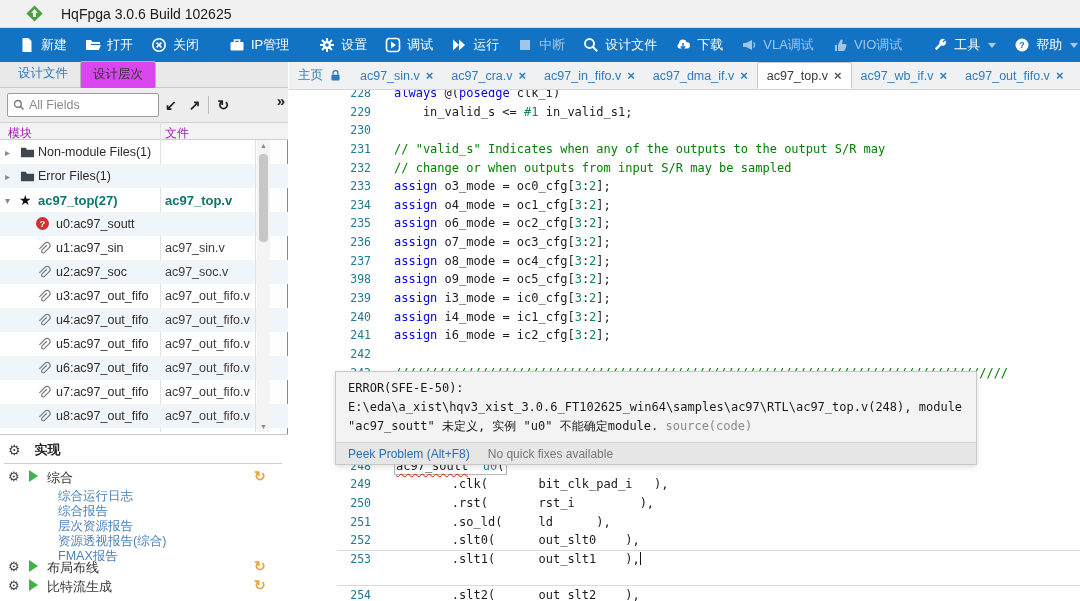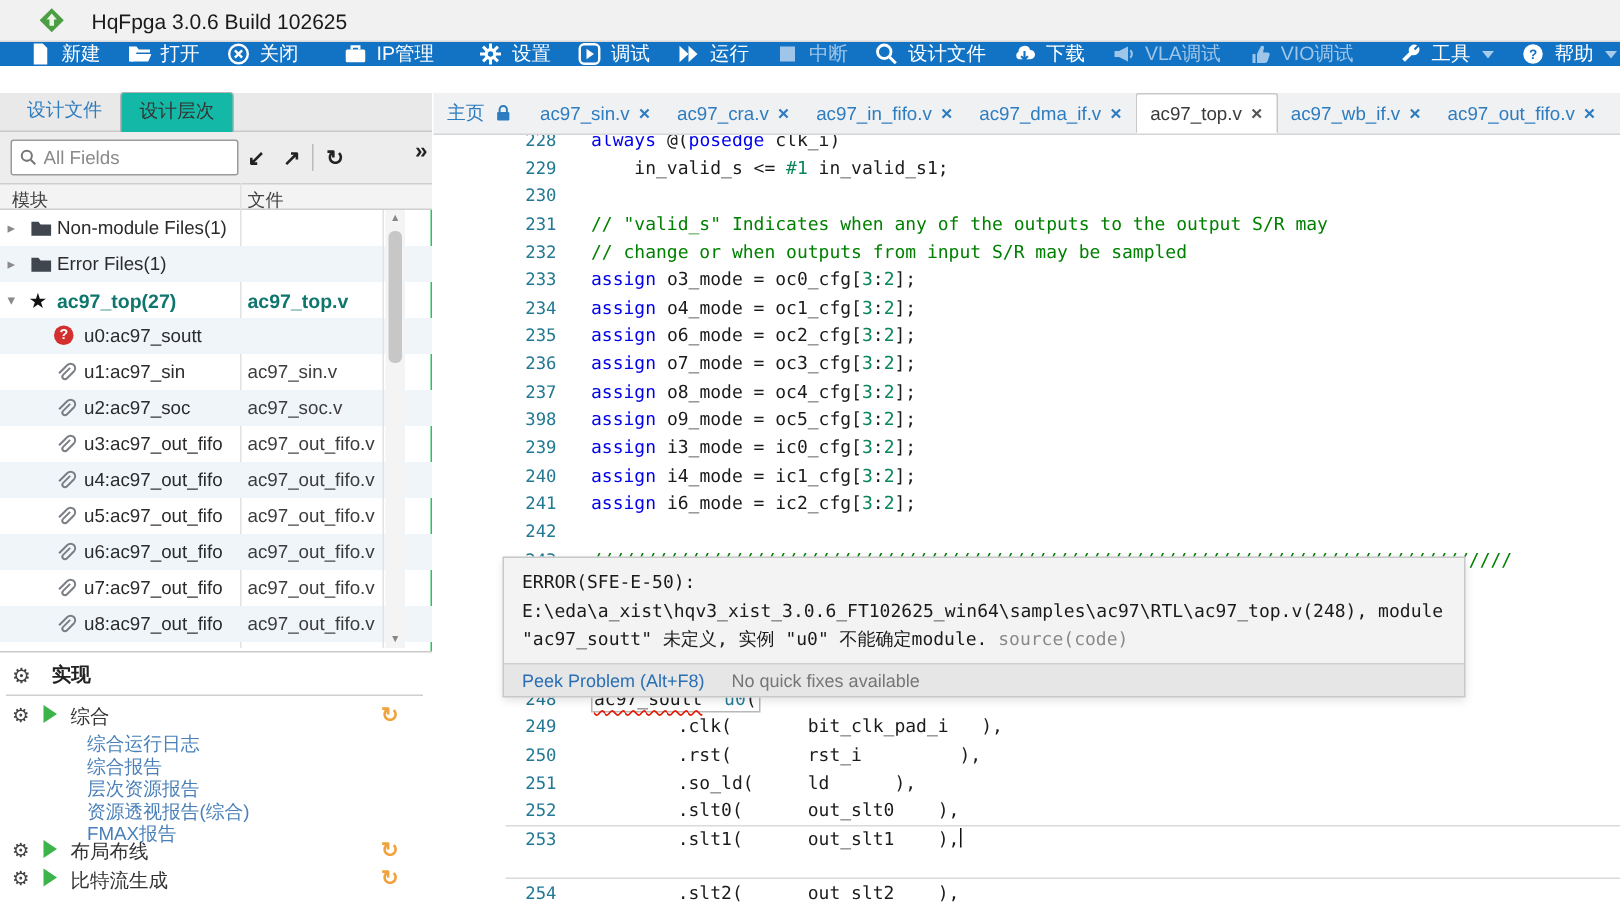--- a/index.html
+++ b/index.html
@@ -7,53 +7,53 @@
     font-family:"Liberation Sans", sans-serif; }
   .app { position:relative; width:1080px; height:601px; background:#fff; }
 
   
   .titlebar { position:absolute; left:0; top:0; width:1080px; height:28px;
     background:#f1f1f1; border-bottom:1px solid #d9d9d9; display:flex; align-items:center; }
   .logo { width:19px; height:19px; margin-left:25px; }
   .title-text { margin-left:17px; font-size:14px; color:#1a1a1a; }
 
   
-  .toolbar { position:absolute; left:0; top:28px; width:1080px; height:16px;
+  .toolbar { position:absolute; left:0; top:28px; width:1080px; height:34px;
     background:#1272c4; display:flex; align-items:center; padding-left:10px; }
   .titem { display:flex; align-items:center; gap:6px; color:#fff; font-size:13px;
     padding:0 9px; height:34px; background:none; border:none; cursor:pointer;
     font-family:"Liberation Sans", sans-serif; white-space:nowrap; }
   .titem .ticon { width:16px; height:16px; display:inline-flex; }
   .titem .ticon svg { width:16px; height:16px; }
   .titem.disabled { color:#9fc6e8; }
   .tsep { width:1px; height:20px; background:#5d9fd6; margin:0 6px; }
   .caret { width:0; height:0; border-left:4px solid transparent; border-right:4px solid transparent;
     border-top:5px solid #a8cbe9; margin-left:2px; }
 
   
   .left { position:absolute; left:0; top:62px; width:288px; height:433px;
     background:#fff; border-right:1px solid #22c55e; }
   .ltabs { position:absolute; left:0; top:0; width:288px; height:26px; background:#e9e9e9;
     border-bottom:1px solid #c9c9c9; display:flex; align-items:flex-end; padding-left:6px; }
   .ltab { font-size:12.5px; padding:4px 12px 5px; cursor:pointer; color:#2e7cc0; }
-  .ltab.active { background:#14b8a6; color:#333; border:1px solid #b5b5b5; border-bottom:none;
+  .ltab.active { background:#d946ef; color:#333; border:1px solid #b5b5b5; border-bottom:none;
     border-radius:3px 3px 0 0; margin-bottom:-1px;font-family:Liberation Serif, serif; }
   .lsearchrow { position:absolute; left:0; top:26px; width:288px; height:34px; background:#ededed;
     display:flex; align-items:center; padding-left:7px; }
   .search { width:152px; height:24px; background:#fff; border:1px solid #9b9b9b; border-radius:2px;
     display:flex; align-items:center; padding:0 5px; gap:4px; }
   .search input { border:none; outline:none; width:120px; font-size:12.5px;
     font-family:"Liberation Sans", sans-serif; background:transparent; }
   .search input::placeholder { color:#8a8a8a; }
   .mini-ic { font-size:14px; color:#222; cursor:pointer; padding:0 6px; font-weight:bold; }
   .vline { width:1px; height:18px; background:#bbb; margin:0 2px; }
   .overflow-ic { position:absolute; right:2px; top:30px; font-size:15px; color:#222; font-weight:bold; cursor:pointer; }
 
   .tree-head { position:absolute; left:0; top:60px; width:288px; height:18px; background:#f3f3f3;
-    border-top:1px solid #cfcfcf; border-bottom:1px solid #cfcfcf; font-size:12px; color:#404040; }
+    border-top:1px solid #cfcfcf; border-bottom:1px solid #cfcfcf; font-size:12px; color:#a21caf; }
   .tree-head .c1 { position:absolute; left:8px; top:2px; }
   .tree-head .c2 { position:absolute; left:165px; top:2px; }
   .tree-body { position:absolute; left:0; top:78px; width:288px; height:292px; overflow:hidden; }
   .trow { position:relative; width:288px; height:24px; display:flex; align-items:center;
     font-size:12.5px; color:#2b2b2b; cursor:pointer; }
   .trow.alt { background:#f0f5fa; }
   .trow .chev { position:absolute; left:5px; color:#8a8a8a; font-size:10px; }
   .trow .ticon2 { position:absolute; display:inline-flex; width:15px; height:15px; }
   .trow .lab { position:absolute; white-space:nowrap; }
   .trow .file { position:absolute; left:165px; color:#3c3c3c; white-space:nowrap; }

